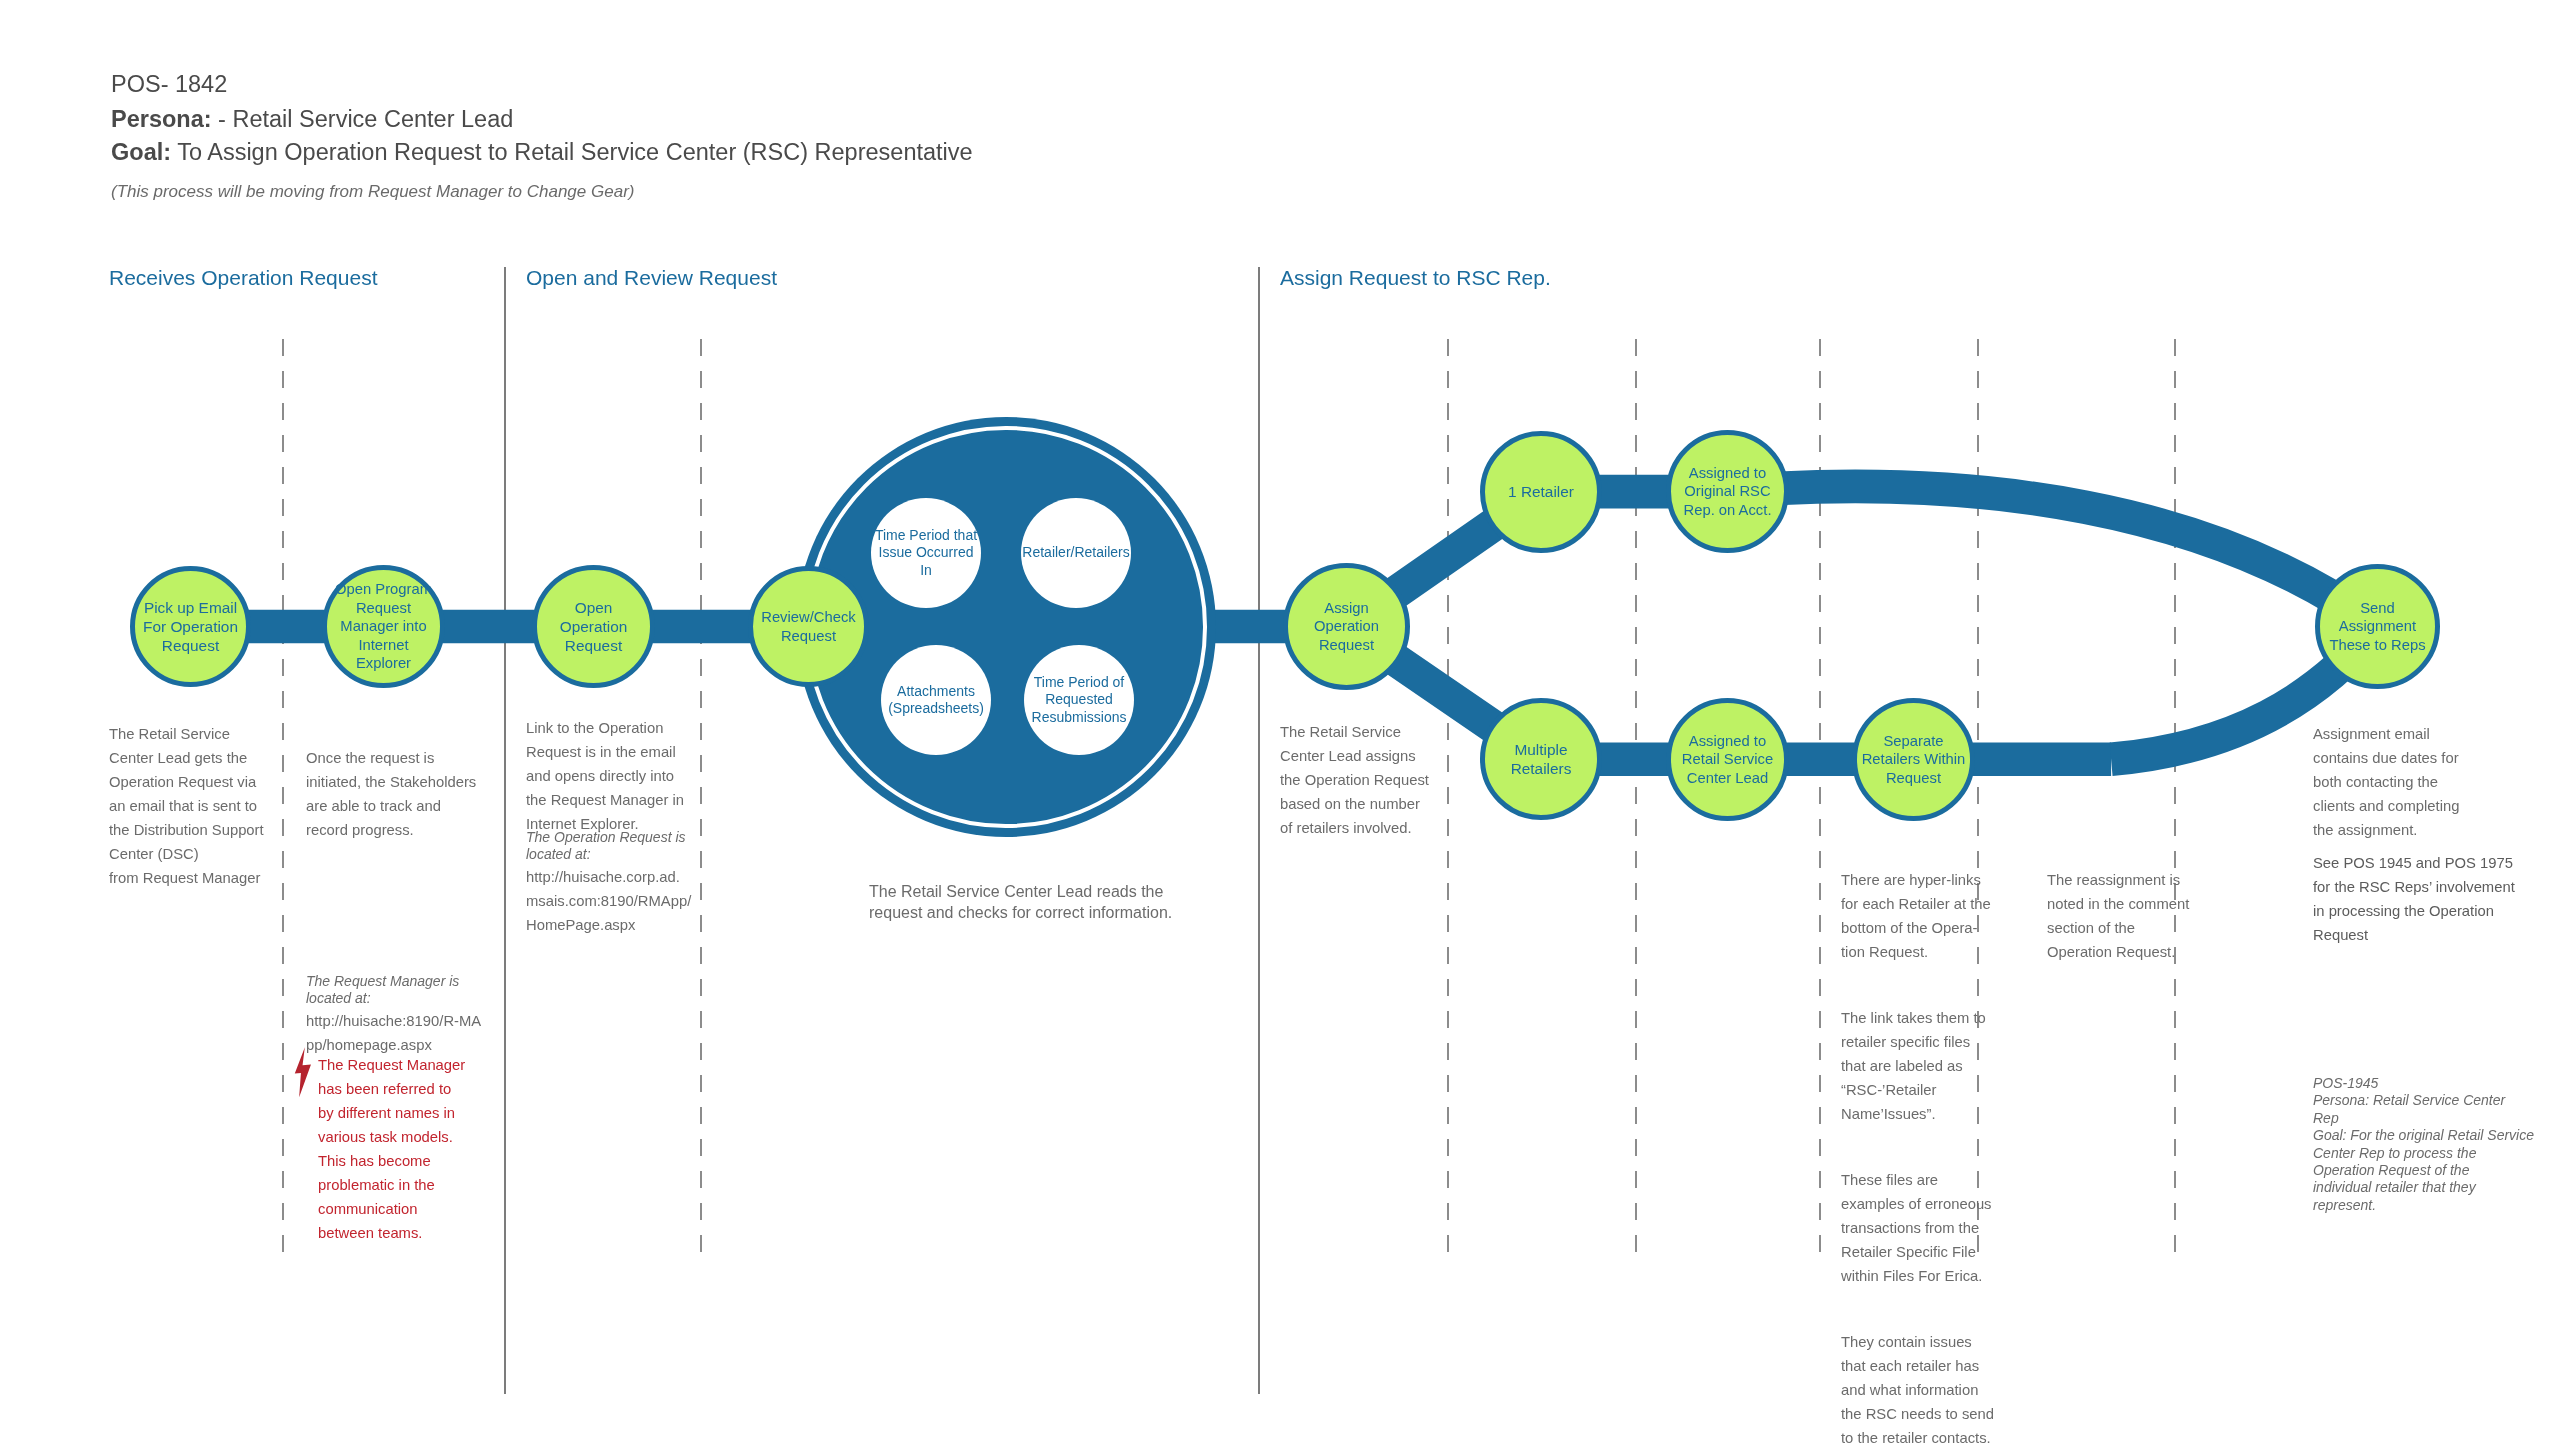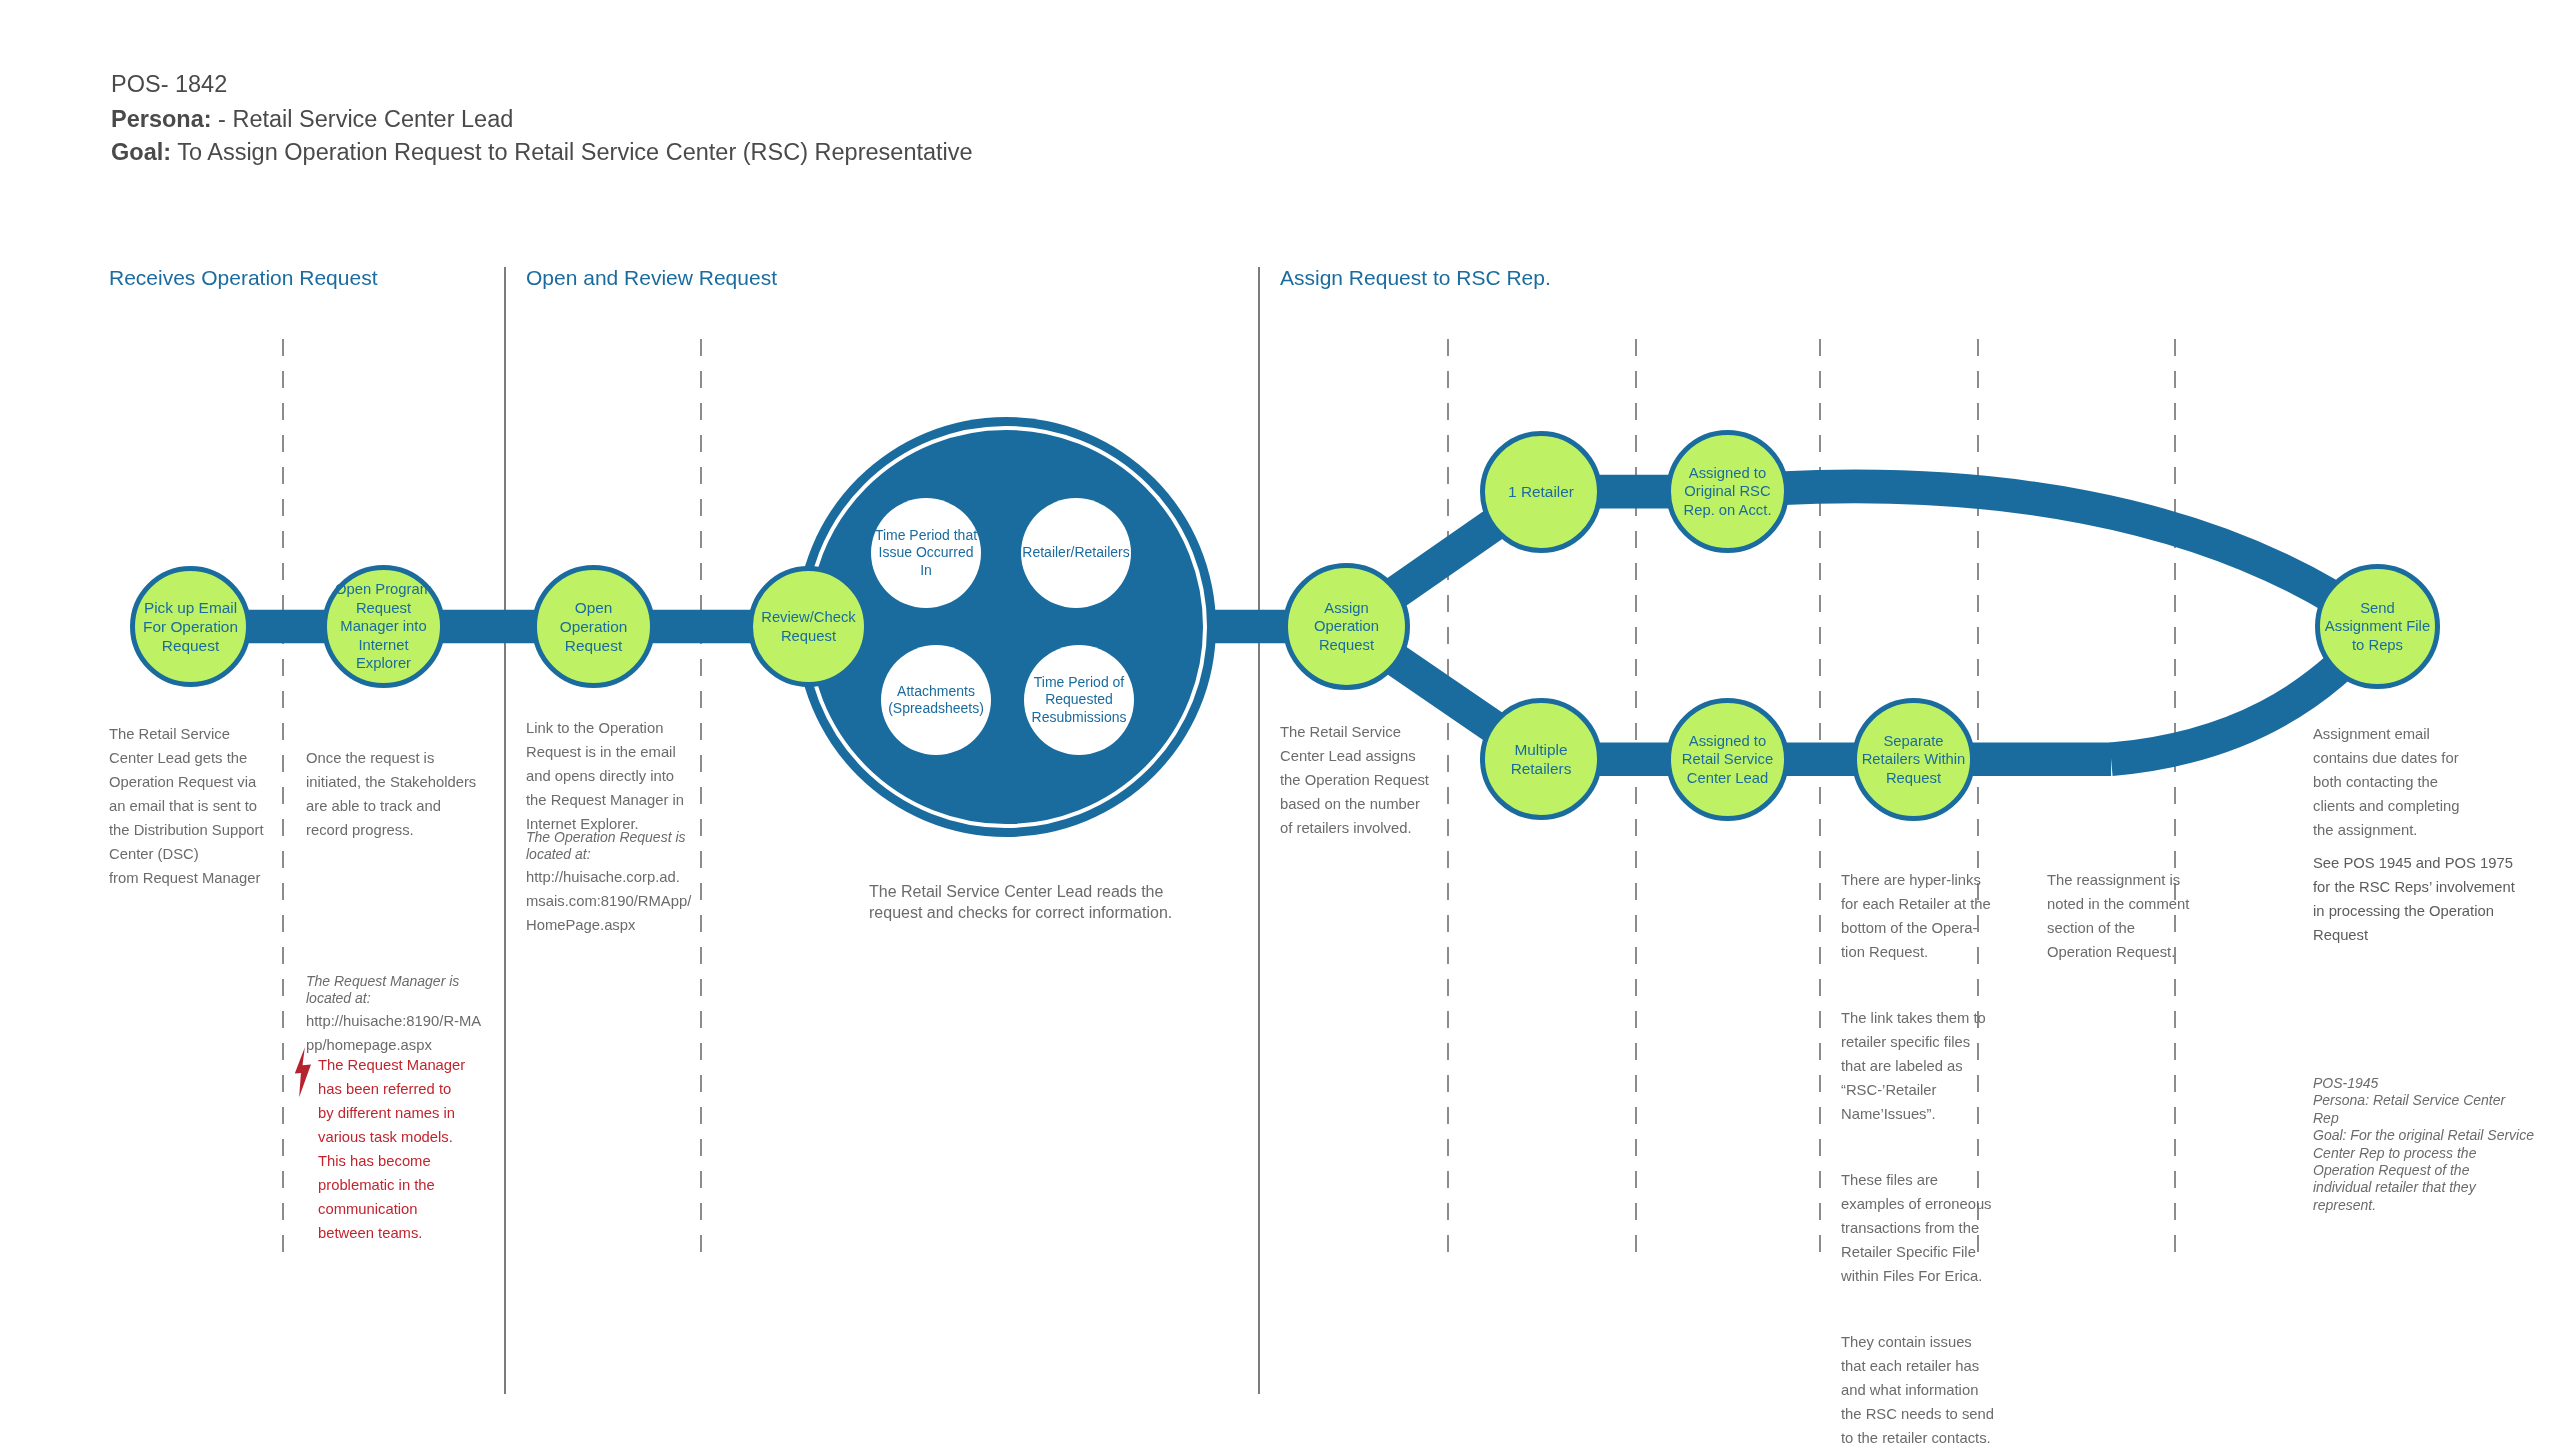--- a/index.html
+++ b/index.html
@@ -69,20 +69,21 @@
       <path d="M2576 715 C2950 685 3300 740 3544 916"></path>
       <path d="M2008 916 L2297 1114 H3147"></path>
       <path d="M3147 1114 C3330 1098 3455 1025 3544 916"></path>
     </g>
   </svg>
 
   <div class="title-block">
     <div class="title-line1">POS- 1842</div>
     <div class="title-line2"><span class="b">Persona:</span> <span>- Retail Service Center Lead</span></div>
     <div class="title-line3"><span class="b">Goal:</span> <span>To Assign Operation Request to Retail Service Center (RSC) Representative</span></div>
+    <div class="title-note">(This process will be moving from Request Manager  to Change Gear)</div>
   </div>
 
   <div class="section-title" style="left:109px">Receives Operation Request</div>
   <div class="section-title" style="left:526px">Open and Review Request</div>
   <div class="section-title" style="left:1280px">Assign Request to RSC Rep.</div>
 
   <div class="cluster-disc">
     <div class="cluster-ring"></div>
   </div>
   <div class="subnode" style="left:871px;top:486px;width:110px;height:110px">Time Period that Issue Occurred In</div>
@@ -93,21 +94,21 @@
   <div class="node" style="left:130px;top:554px;width:121px;height:121px">Pick up Email For Operation Request</div>
   <div class="node" style="left:322px;top:553px;width:123px;height:123px;font-size:14.8px;padding:2.7px">Open Program Request Manager into Internet Explorer</div>
   <div class="node" style="left:532px;top:553px;width:123px;height:123px">Open Operation Request</div>
   <div class="node" style="left:748px;top:554px;width:121px;height:121px;font-size:14.8px">Review/Check Request</div>
   <div class="node" style="left:1283px;top:551px;width:127px;height:127px;font-size:14.8px;padding:2.7px">Assign Operation Request</div>
   <div class="node" style="left:1480px;top:419px;width:122px;height:122px">1 Retailer</div>
   <div class="node" style="left:1666px;top:418px;width:123px;height:123px;font-size:14.8px">Assigned to Original RSC Rep. on Acct.</div>
   <div class="node" style="left:1480px;top:686px;width:122px;height:122px">Multiple Retailers</div>
   <div class="node" style="left:1666px;top:686px;width:123px;height:123px;font-size:14.8px">Assigned to Retail Service Center Lead</div>
   <div class="node" style="left:1852px;top:686px;width:123px;height:123px;font-size:14.8px">Separate Retailers Within Request</div>
-  <div class="node" style="left:2315px;top:552px;width:125px;height:125px;font-size:14.8px">Send Assignment File to Reps</div>
+  <div class="node" style="left:2315px;top:552px;width:125px;height:125px;font-size:14.8px">Send Assignment These to Reps</div>
 
   <div class="note" style="left:109px;top:710px;width:162px">The Retail Service Center Lead gets the Operation Request via an email that is sent to the Distribution Support Center (DSC)
 from Request Manager</div>
 
   <div class="note" style="left:306px;top:710px;width:173px">
     <p>Once the request is initiated, the Stakeholders are able to track and record progress.</p>
   </div>
   <div class="note italic" style="left:306px;top:961px;width:168px">The Request Manager is located at:</div>
   <div class="note wrap-url" style="left:306px;top:997px;width:176px">http://huisache:8190/R-MApp/homepage.aspx</div>
   <div class="bolt">

